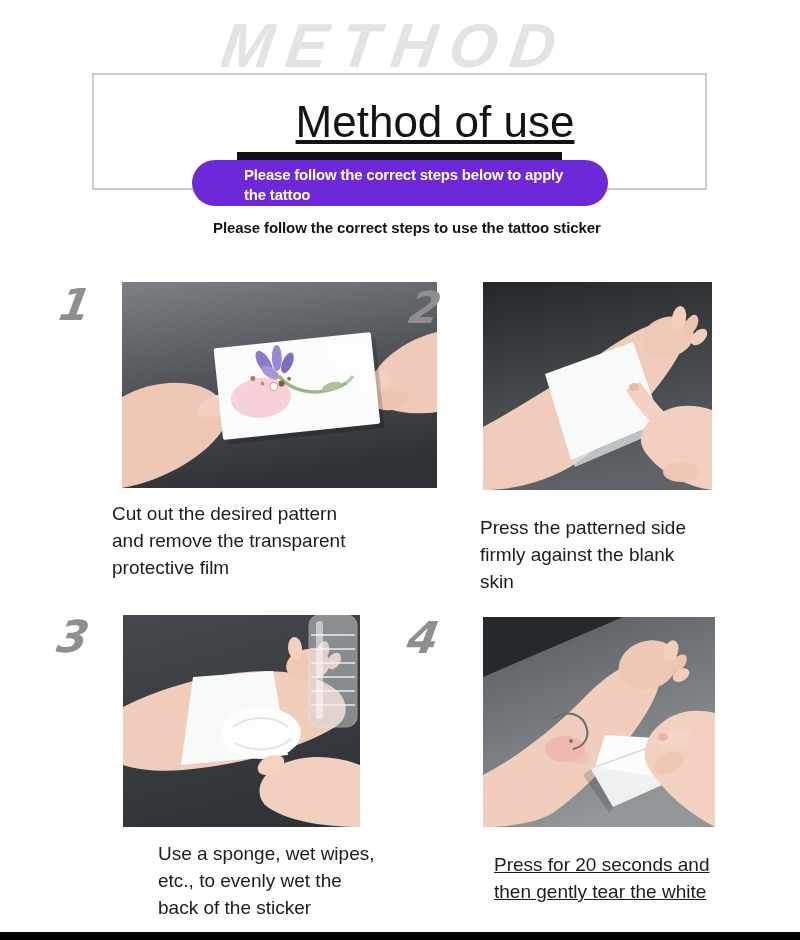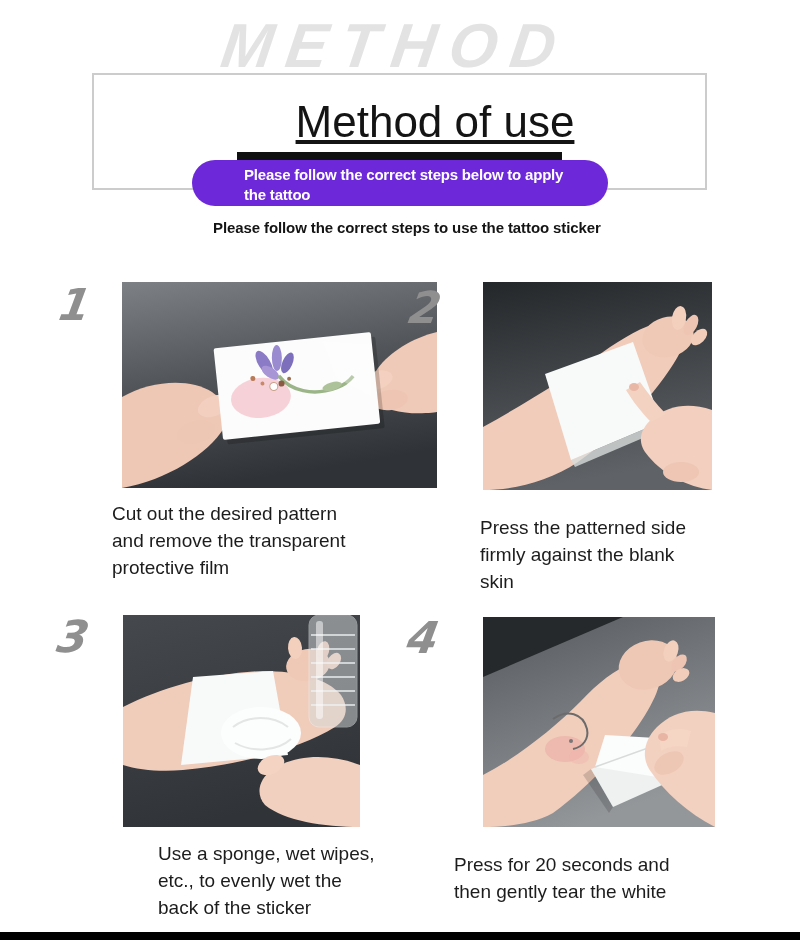--- a/index.html
+++ b/index.html
@@ -34,21 +34,21 @@
   .p1{left:122px;top:282px;width:315px;height:206px;}
   .p2{left:483px;top:282px;width:229px;height:208px;}
   .p3{left:123px;top:615px;width:237px;height:212px;}
   .p4{left:483px;top:617px;width:232px;height:210px;}
 
   
   .caption{position:absolute;font-size:19px;line-height:27px;color:#1c1c1c;white-space:pre-line;}
   .c1{left:112px;top:500px;}
   .c2{left:480px;top:502px;margin-top:12px;}
   .c3{left:118px;top:840px;margin-left:40px;}
-  .c4{left:454px;top:851px;}
+  .c4{left:494px;top:851px;text-decoration:underline;}
 
   .bottom-bar{position:absolute;left:0;top:932px;width:800px;height:8px;background:#000000;}
 </style>
 </head>
 <body>
 
 <div class="canvas">
 
   <div class="watermark">METHOD</div>
   <div class="header-box"></div>

